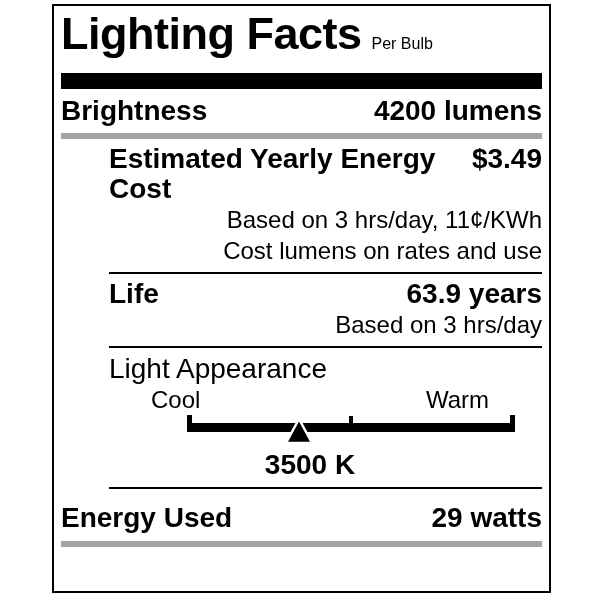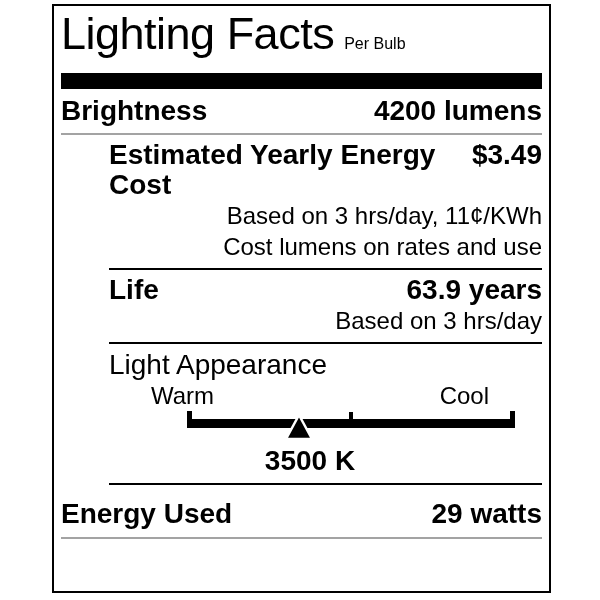--- a/index.html
+++ b/index.html
@@ -23,21 +23,21 @@
 
   
   .title-row {
     display: flex;
     align-items: baseline;
     gap: 10px;
     margin-top: 4px;
   }
   .title-main {
     font-size: 45px;
-    font-weight: normal;
+    font-weight: bold;
     line-height: 48px;
     letter-spacing: -0.5px;
     white-space: nowrap;
   }
   .title-sub {
     font-size: 16px;
     line-height: 21px;
     white-space: nowrap;
   }
 
@@ -51,21 +51,21 @@
   .metric-row {
     display: flex;
     justify-content: space-between;
     align-items: baseline;
     font-size: 28px;
     font-weight: bold;
     line-height: 30px;
   }
   .row-simple {
     padding: 7px 0 7px;
-    border-bottom: 2px solid #a3a3a3;
+    border-bottom: 6px solid #a3a3a3;
   }
   .section {
     padding: 5px 0 6px;
     border-bottom: 2px solid #000;
     margin-left: 48px;
   }
   .note {
     font-size: 24px;
     line-height: 31px;
     padding-left: 19px;
@@ -135,22 +135,22 @@
       <div class="metric-row">
         <span>Life</span>
         <span>63.9 years</span>
       </div>
       <div class="note">Based on 3 hrs/day</div>
     </div>
 
     <div class="section">
       <div class="la-heading">Light Appearance</div>
       <div class="warm-cool-row">
+        <span>Cool</span>
         <span>Warm</span>
-        <span>Cool</span>
       </div>
       <div class="scale-wrap">
         <svg width="481" height="34" viewBox="0 0 481 34">
           <rect x="78" y="8" width="328" height="9" fill="#000"></rect>
           <rect x="78" y="0" width="5" height="17" fill="#000"></rect>
           <rect x="401" y="0" width="5" height="17" fill="#000"></rect>
           <rect x="240" y="1" width="4" height="16" fill="#000"></rect>
           <polygon points="190,4 177,28 203,28" fill="#000" stroke="#ffffff" stroke-width="2.5"></polygon>
         </svg>
       </div>

